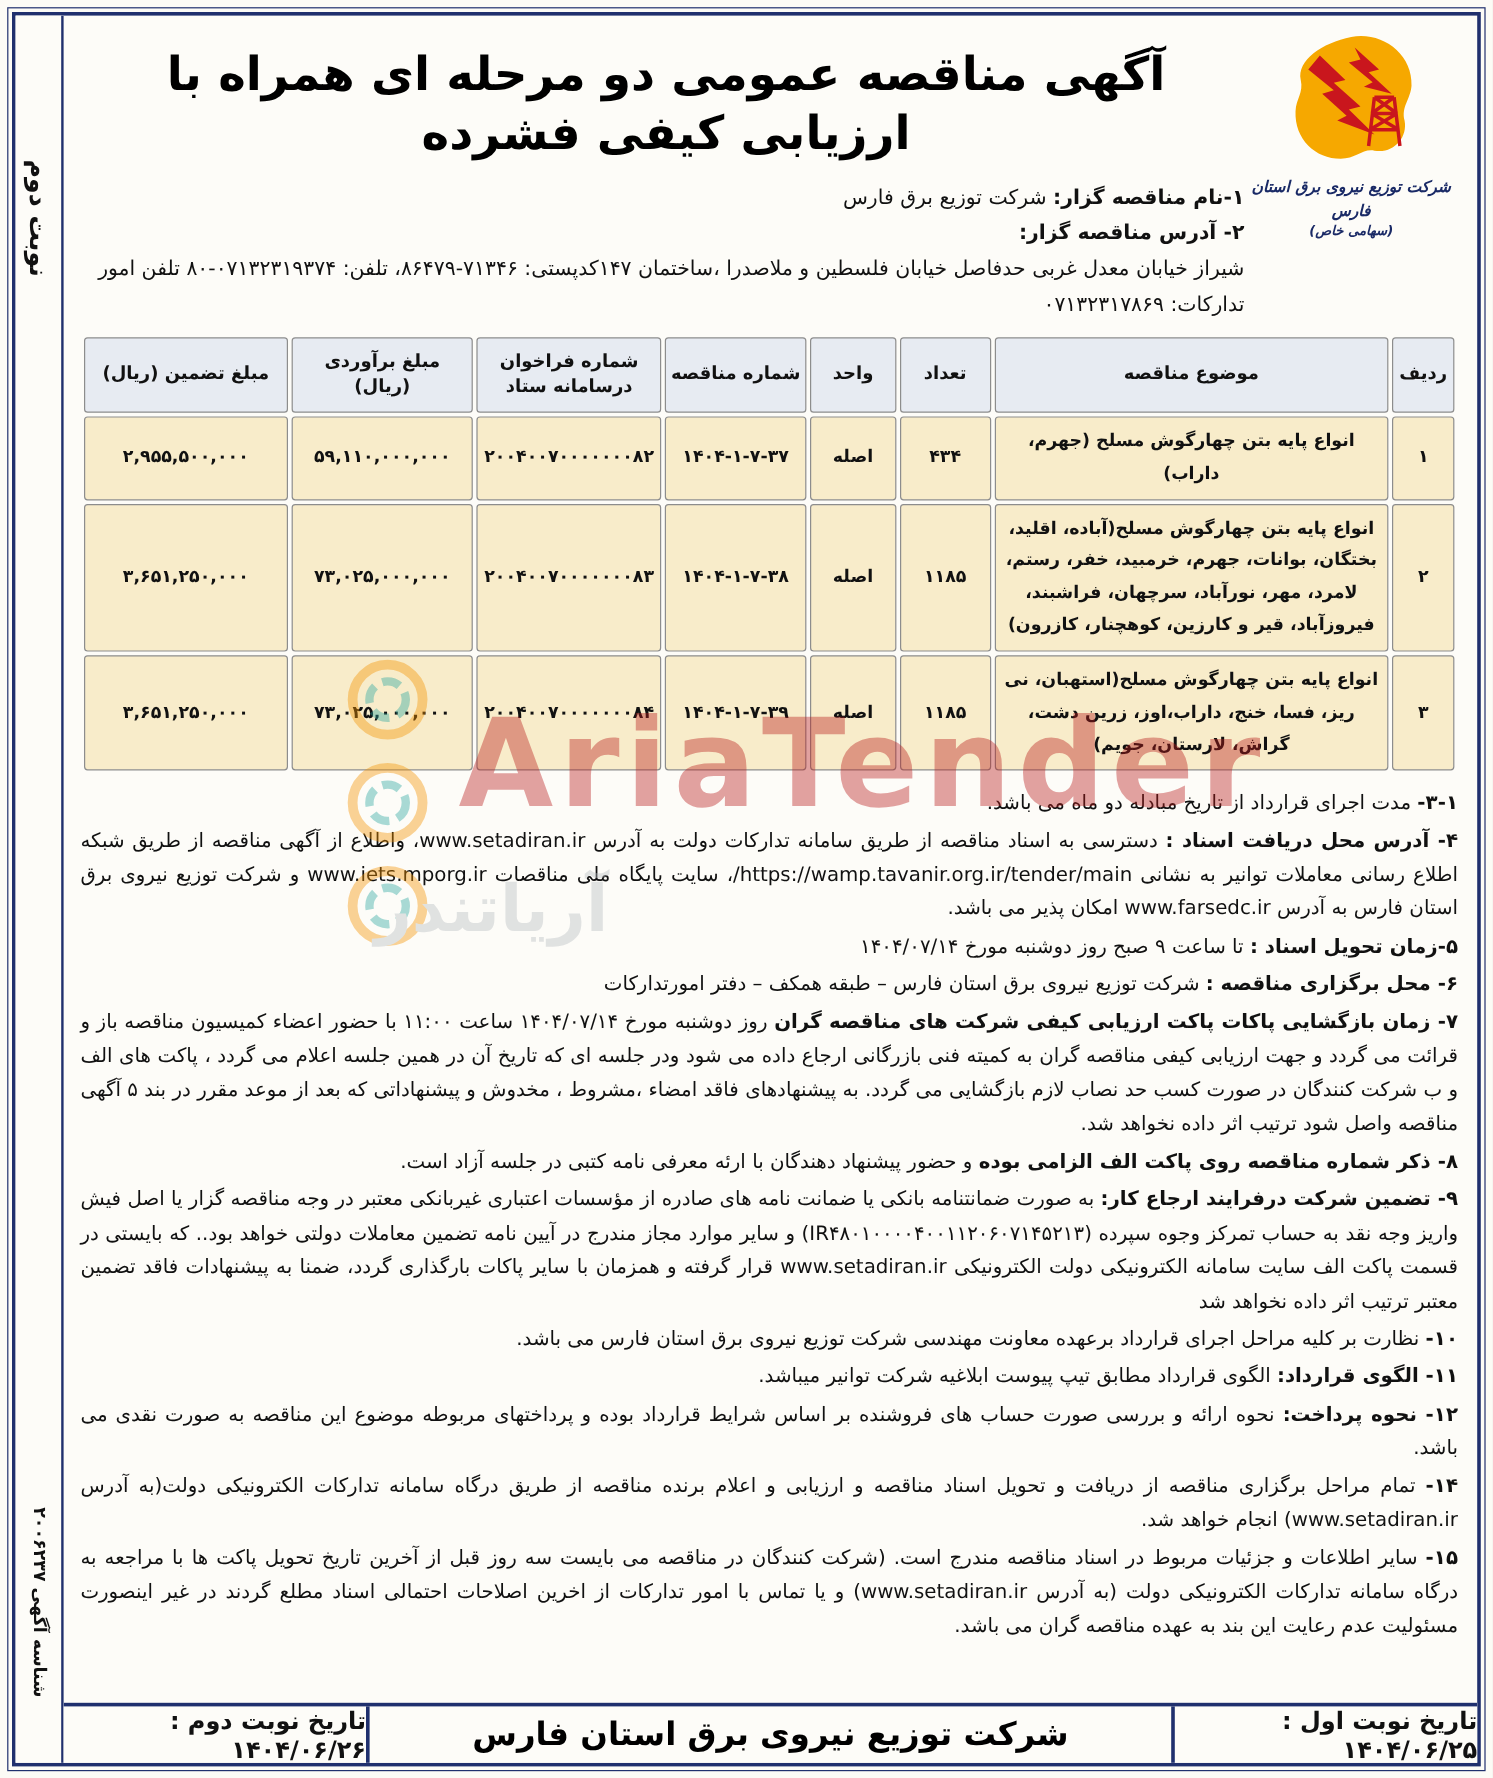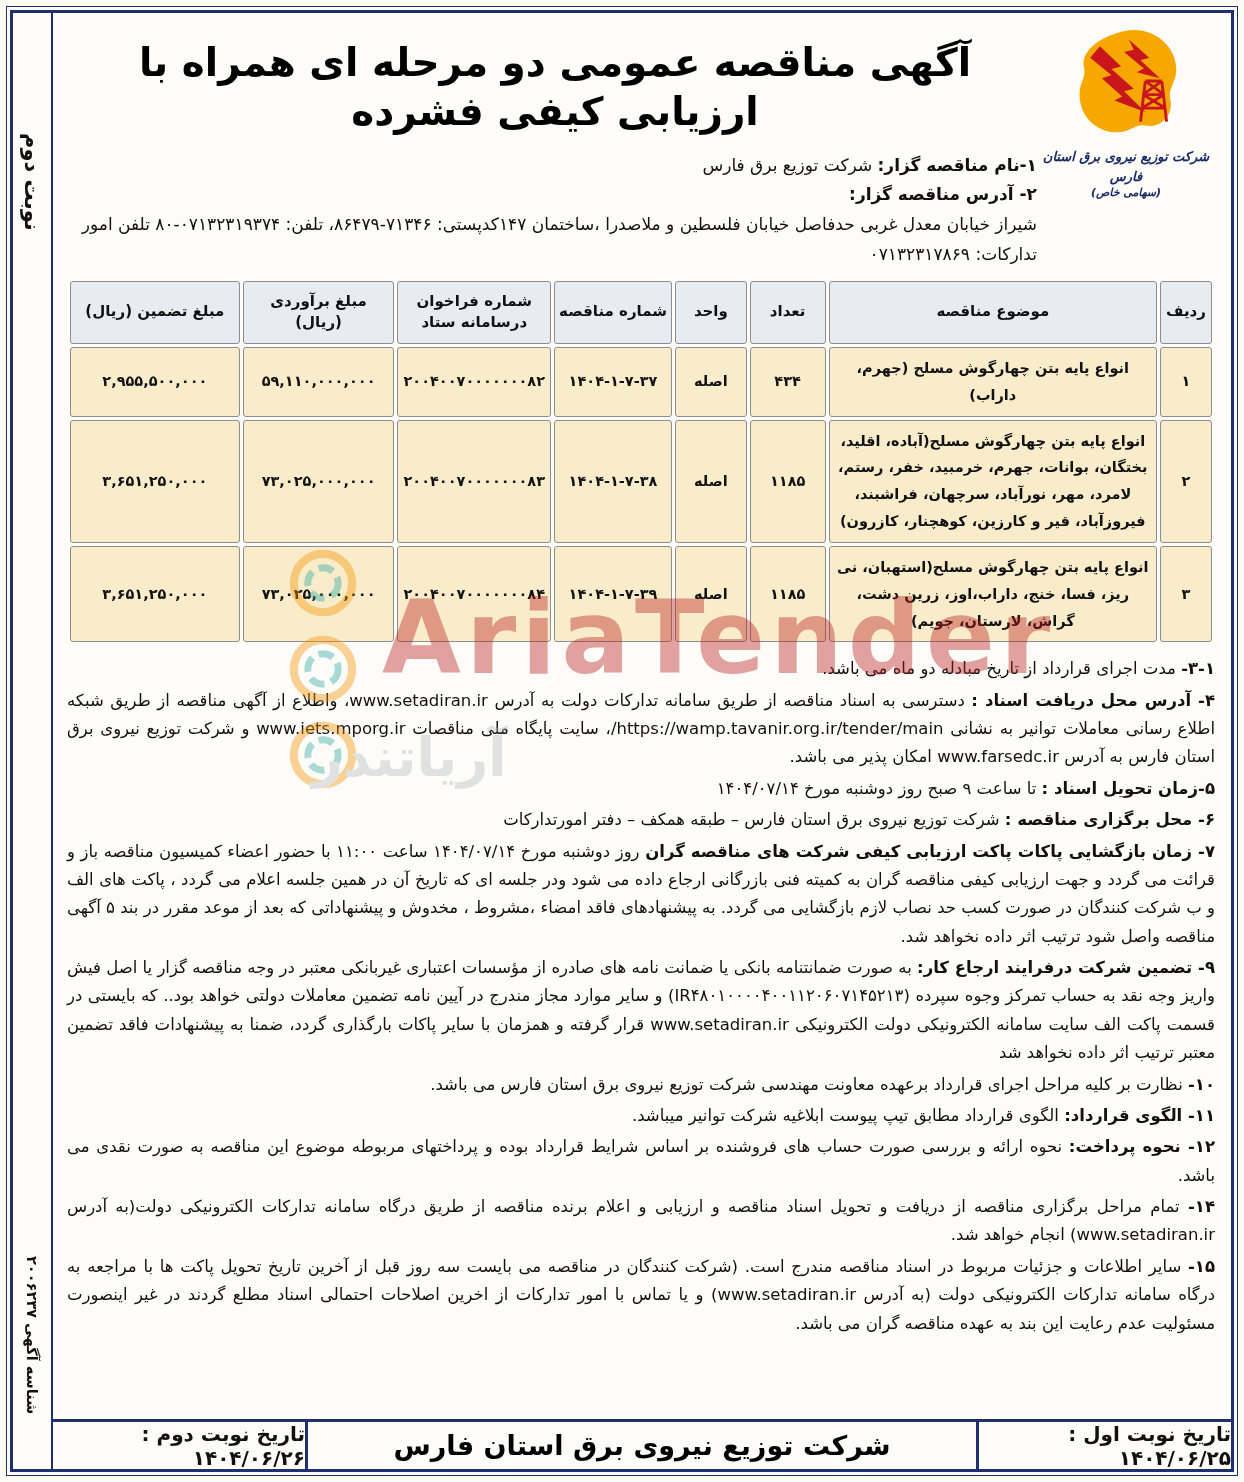--- a/index.html
+++ b/index.html
@@ -159,20 +159,21 @@
           </tr>
         </tbody>
       </table>
 
       <div class="sections">
         <p class="sec"><b>۳-۱-</b> <span>مدت اجرای قرارداد از تاریخ مبادله دو ماه می باشد.</span></p>
         <p class="sec"><b>۴- آدرس محل دریافت اسناد :</b> <span>دسترسی به اسناد مناقصه از طریق سامانه تدارکات دولت به آدرس www.setadiran.ir، واطلاع از آگهی مناقصه از طریق شبکه اطلاع رسانی معاملات توانیر به نشانی https://wamp.tavanir.org.ir/tender/main/، سایت پایگاه ملی مناقصات www.iets.mporg.ir و شرکت توزیع نیروی برق استان فارس به آدرس www.farsedc.ir امکان پذیر می باشد.</span></p>
         <p class="sec"><b>۵-زمان تحویل اسناد :</b> <span>تا ساعت ۹ صبح روز دوشنبه مورخ ۱۴۰۴/۰۷/۱۴</span></p>
         <p class="sec"><b>۶- محل برگزاری مناقصه :</b> <span>شرکت توزیع نیروی برق استان فارس – طبقه همکف – دفتر امورتدارکات</span></p>
         <p class="sec"><b>۷- زمان بازگشایی پاکات پاکت ارزیابی کیفی شرکت های مناقصه گران</b> <span>روز دوشنبه مورخ ۱۴۰۴/۰۷/۱۴ ساعت ۱۱:۰۰ با حضور اعضاء کمیسیون مناقصه باز و قرائت می گردد و جهت ارزیابی کیفی مناقصه گران به کمیته فنی بازرگانی ارجاع داده می شود ودر جلسه ای که تاریخ آن در همین جلسه اعلام می گردد ، پاکت های الف و ب شرکت کنندگان در صورت کسب حد نصاب لازم بازگشایی می گردد. به پیشنهادهای فاقد امضاء ،مشروط ، مخدوش و پیشنهاداتی که بعد از موعد مقرر در بند ۵ آگهی مناقصه واصل شود ترتیب اثر داده نخواهد شد.</span></p>
+        <p class="sec"><b>۸- ذکر شماره مناقصه روی پاکت الف الزامی بوده</b> <span>و حضور پیشنهاد دهندگان با ارئه معرفی نامه کتبی در جلسه آزاد است.</span></p>
         <p class="sec"><b>۹- تضمین شرکت درفرایند ارجاع کار:</b> <span>به صورت ضمانتنامه بانکی یا ضمانت نامه های صادره از مؤسسات اعتباری غیربانکی معتبر در وجه مناقصه گزار یا اصل فیش واریز وجه نقد به حساب تمرکز وجوه سپرده (IR۴۸۰۱۰۰۰۰۴۰۰۱۱۲۰۶۰۷۱۴۵۲۱۳) و سایر موارد مجاز مندرج در آیین نامه تضمین معاملات دولتی خواهد بود.. که بایستی در قسمت پاکت الف سایت سامانه الکترونیکی دولت الکترونیکی www.setadiran.ir قرار گرفته و همزمان با سایر پاکات بارگذاری گردد، ضمنا به پیشنهادات فاقد تضمین معتبر ترتیب اثر داده نخواهد شد</span></p>
         <p class="sec"><b>۱۰-</b> <span>نظارت بر کلیه مراحل اجرای قرارداد برعهده معاونت مهندسی شرکت توزیع نیروی برق استان فارس می باشد.</span></p>
         <p class="sec"><b>۱۱- الگوی قرارداد:</b> <span>الگوی قرارداد مطابق تیپ پیوست ابلاغیه شرکت توانیر میباشد.</span></p>
         <p class="sec"><b>۱۲- نحوه پرداخت:</b> <span>نحوه ارائه و بررسی صورت حساب های فروشنده بر اساس شرایط قرارداد بوده و پرداختهای مربوطه موضوع این مناقصه به صورت نقدی می باشد.</span></p>
         <p class="sec"><b>۱۴-</b> <span>تمام مراحل برگزاری مناقصه از دریافت و تحویل اسناد مناقصه و ارزیابی و اعلام برنده مناقصه از طریق درگاه سامانه تدارکات الکترونیکی دولت(به آدرس www.setadiran.ir) انجام خواهد شد.</span></p>
         <p class="sec"><b>۱۵-</b> <span>سایر اطلاعات و جزئیات مربوط در اسناد مناقصه مندرج است. (شرکت کنندگان در مناقصه می بایست سه روز قبل از آخرین تاریخ تحویل پاکت ها با مراجعه به درگاه سامانه تدارکات الکترونیکی دولت (به آدرس www.setadiran.ir) و یا تماس با امور تدارکات از اخرین اصلاحات احتمالی اسناد مطلع گردند در غیر اینصورت مسئولیت عدم رعایت این بند به عهده مناقصه گران می باشد.</span></p>
       </div>
 
       <div class="footer">
         <div class="f-side">تاریخ نوبت اول : ۱۴۰۴/۰۶/۲۵</div>

